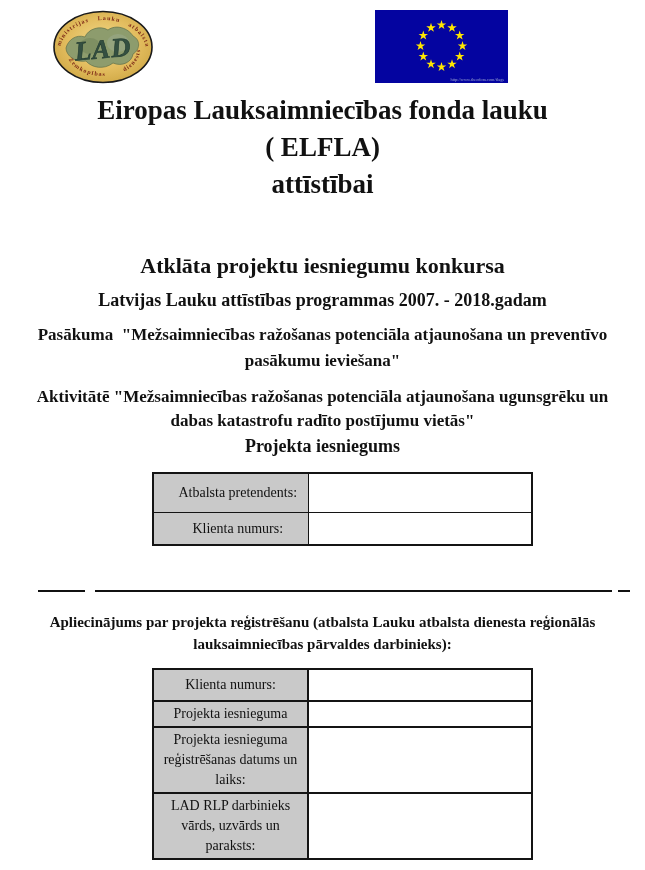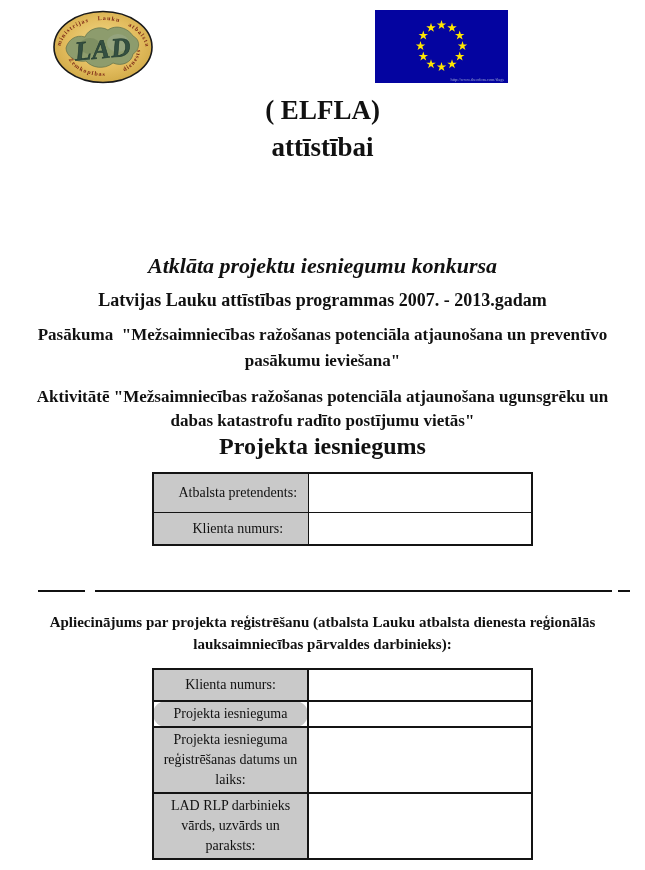--- a/index.html
+++ b/index.html
@@ -14,29 +14,29 @@
 
   
   .lad-logo { position:absolute; left:52px; top:10px; width:102px; height:74px; }
   .eu-flag  { position:absolute; left:375px; top:10px; width:133px; height:73px; }
   .lad-logo svg, .eu-flag svg { display:block; width:100%; height:100%; }
 
   
   .title { position:absolute; top:92px; left:0; right:0; text-align:center;
            font-size:27px; font-weight:bold; line-height:37px; }
   .subtitle { position:absolute; top:251px; left:0; right:0; text-align:center;
-              font-size:22px; font-weight:bold; line-height:30px;font-style:italic; }
+              font-size:22px; font-weight:bold; line-height:30px; }
   .program  { position:absolute; top:288px; left:0; right:0; text-align:center;
               font-size:18px; font-weight:bold; line-height:24px; }
   .measure  { position:absolute; top:322px; left:35px; right:35px; text-align:center;
               font-size:17px; font-weight:bold; line-height:26px; white-space:pre-wrap; }
   .activity { position:absolute; top:385px; left:35px; right:35px; text-align:center;
               font-size:17px; font-weight:bold; line-height:24px; }
   .app-heading { position:absolute; top:434px; left:0; right:0; text-align:center;
-                 font-size:24px; font-weight:bold; line-height:24px; }
+                 font-size:18px; font-weight:bold; line-height:24px; }
   .cert { position:absolute; top:611px; left:32px; right:32px; text-align:center;
           font-size:15px; font-weight:bold; line-height:22px; }
 
   
   .divider { position:absolute; top:590px; left:38px; width:592px; height:2px;
              background:linear-gradient(to right,
                #111 0 47px, transparent 47px 57px,
                #111 57px 574px, transparent 574px 580px,
                #111 580px 592px); }
 
@@ -47,21 +47,21 @@
   table.t1 { top:472px; border:2px solid #141414; }
   table.t2 { top:668px; border:2.5px solid #141414; }
   table.t1 td { border:1.5px solid #141414;padding-left:20px; }
   table.t2 td { border:2px solid #141414; }
   td.lbl { background:#c9c9c9; text-align:center; padding:2px 6px; }
   td.val { background:#ffffff; padding:2px 6px; }
   table.t1 tr:nth-child(1) td { height:34px; }
   table.t1 tr:nth-child(2) td { height:27px; }
   table.t1 tr:nth-child(3) td { height:42px; }
   table.t2 tr:nth-child(1) td { height:26px; }
-  table.t2 tr:nth-child(2) td { height:18px;border-radius:13px; }
+  table.t2 tr:nth-child(2) td { height:18px; }
   table.t2 tr:nth-child(3) td { height:60px; }
   table.t2 tr:nth-child(4) td { height:60px; }
 
   .lad-text { font-family:"Liberation Serif",serif; }
 </style>
 </head>
 <body>
 
 <div class="page">
 
@@ -106,26 +106,27 @@
       <use href="#star" x="56" y="54.2"></use>
       <use href="#star" x="48.3" y="46.5"></use>
       <use href="#star" x="45.5" y="36"></use>
       <use href="#star" x="48.3" y="25.5"></use>
       <use href="#star" x="56" y="17.8"></use>
       <text x="129" y="70.5" text-anchor="end" font-size="4.3" fill="#97a0cf">http://www.theodora.com/flags</text>
     </svg>
   </div>
 
   <div class="title">
+    <div>Eiropas Lauksaimniecības fonda lauku</div>
     <div>( ELFLA)</div>
     <div>attīstībai</div>
   </div>
 
   <div class="subtitle">Atklāta projektu iesniegumu konkursa</div>
-  <div class="program">Latvijas Lauku attīstības programmas 2007. - 2013.gadam</div>
+  <div class="program">Latvijas Lauku attīstības programmas 2007. - 2018.gadam</div>
   <div class="measure">Pasākuma  "Mežsaimniecības ražošanas potenciāla atjaunošana un preventīvo pasākumu ieviešana"</div>
   <div class="activity">Aktivitātē "Mežsaimniecības ražošanas potenciāla atjaunošana ugunsgrēku un dabas katastrofu radīto postījumu vietās"</div>
   <div class="app-heading">Projekta iesniegums</div>
 
   <table class="form-table t1">
     <colgroup>
         <col style="width:155px">
         <col>
       </colgroup>
     <tbody>

